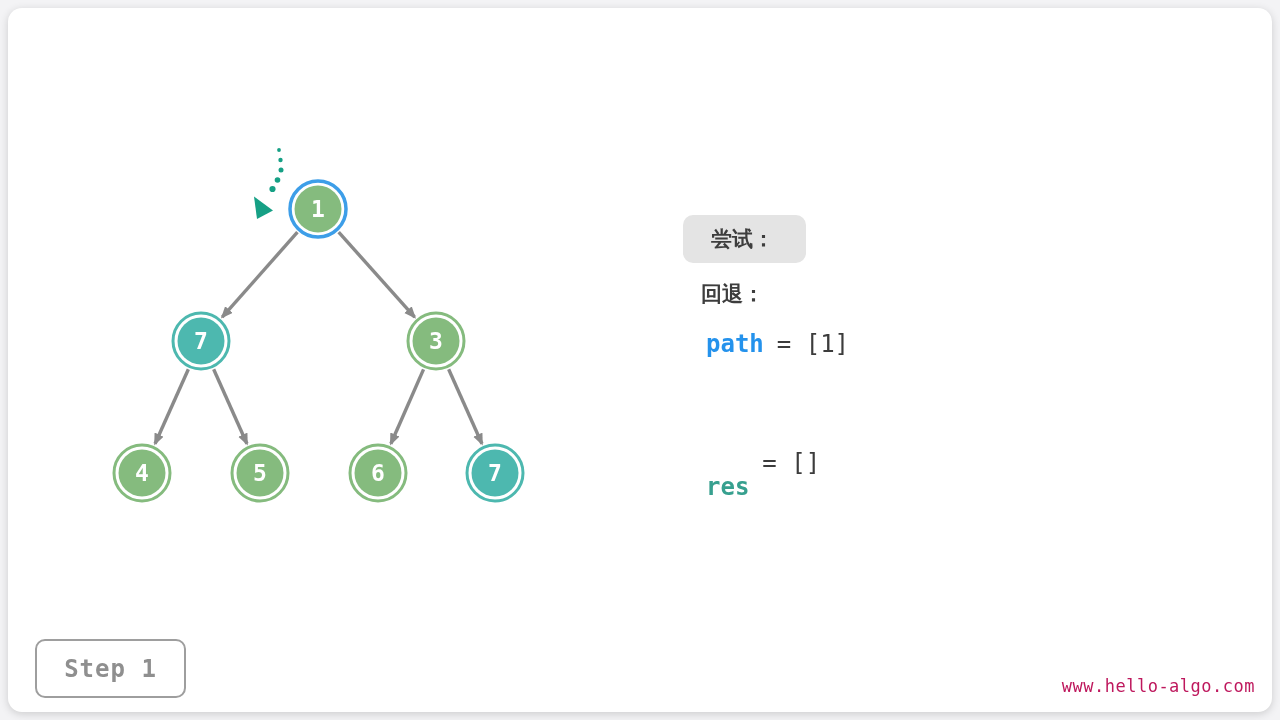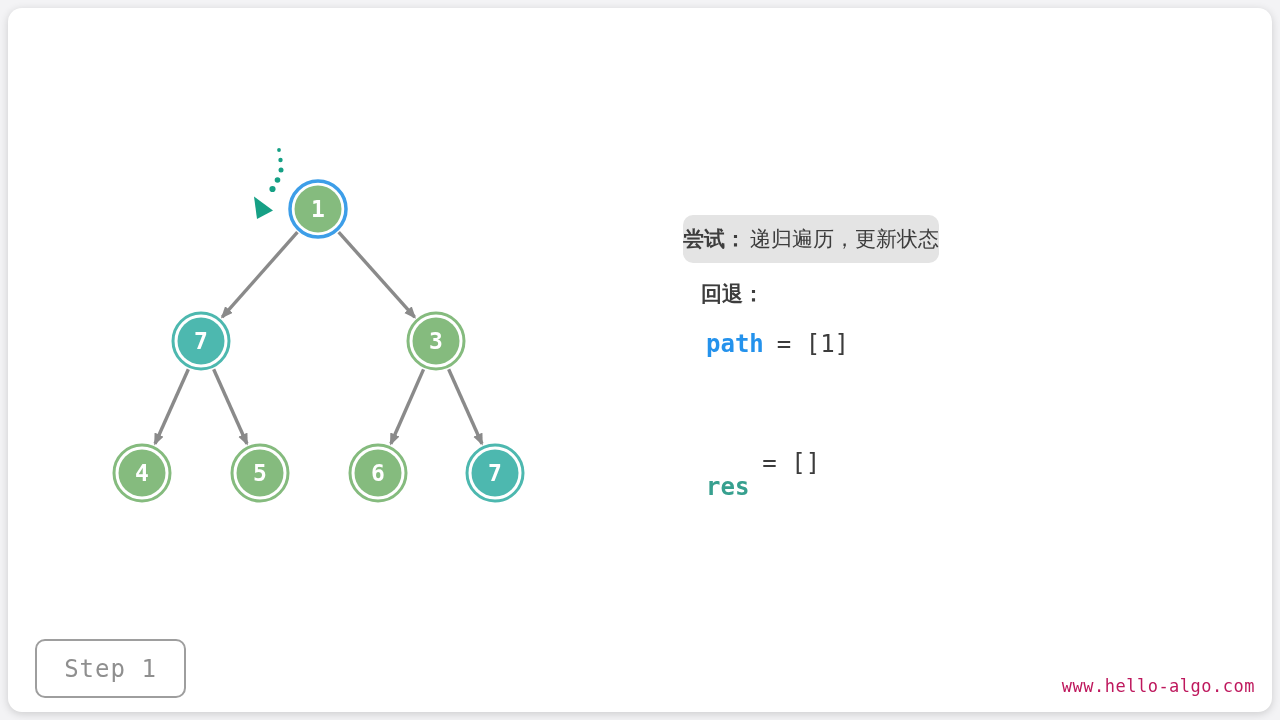--- a/index.html
+++ b/index.html
@@ -12,21 +12,21 @@
     position:absolute;left:8px;top:8px;width:1264px;height:704px;
     background:#ffffff;border-radius:14px;
     box-shadow:0 2px 8px rgba(0,0,0,0.16);
   }
   #diagram{position:absolute;left:0;top:0;width:1280px;height:720px;}
   .mono{font-family:"DejaVu Sans Mono","Liberation Mono",monospace;}
 
   .try-badge{
     position:absolute;left:683px;top:215px;height:48px;
     background:#e4e4e4;border-radius:10px;
-    display:flex;align-items:center;padding:0 0;
+    display:flex;align-items:center;padding:0 28px;
     font-size:21px;color:#3d3d3d;white-space:nowrap;
   }
   .bold-label{font-weight:bold;margin-right:4px;}
   .back-line{
     position:absolute;left:701px;top:281px;height:26px;
     display:flex;align-items:center;
     font-size:21px;color:#3d3d3d;white-space:nowrap;gap:17px;
   }
   .code-line{
     position:absolute;left:706px;height:28px;
@@ -35,21 +35,21 @@
   }
   .code-line .var{font-weight:bold;}
   .code-line .val{margin-left:13px;font-weight:500;}
   #path-line{top:330px;}
   #res-line{top:449px;}
 
   .step-badge{
     position:absolute;left:35px;top:639px;width:147px;height:55px;
     border:2.5px solid #9e9e9e;border-radius:10px;background:#ffffff;
     display:flex;align-items:center;justify-content:center;
-    font-size:24px;font-weight:normal;color:#8f8f8f;letter-spacing:1px;text-align:right;
+    font-size:24px;font-weight:bold;color:#8f8f8f;letter-spacing:1px;text-align:right;
   }
   .watermark{
     position:absolute;right:25px;top:676px;
     font-size:17px;color:#be185d;letter-spacing:0.5px;
   }
 </style>
 </head>
 <body>
 
 <div class="card"></div>
@@ -96,21 +96,20 @@
     <circle cx="280.5" cy="160" r="2.2" fill="#16A085"></circle>
     <circle cx="281" cy="170" r="2.5" fill="#16A085"></circle>
     <circle cx="277.5" cy="180" r="2.8" fill="#16A085"></circle>
     <circle cx="272.5" cy="189" r="3.1" fill="#16A085"></circle>
     <polygon points="254,196.5 257,219 273,210.5" fill="#16A085"></polygon>
   </g>
 </svg>
 
 <div class="try-badge" style="background: rgb(228, 228, 228);">
   <span class="bold-label">尝试：</span>
-  <span>递归遍历，更新状态</span>
 </div>
 
 <div class="back-line">
   <span class="bold-label">回退：</span>
 </div>
 
 <div id="path-line" class="code-line mono">
   <span class="var" id="path-var" style="color: rgb(36, 146, 236);">path</span>
   <span class="val">= [1]</span>
 </div>

